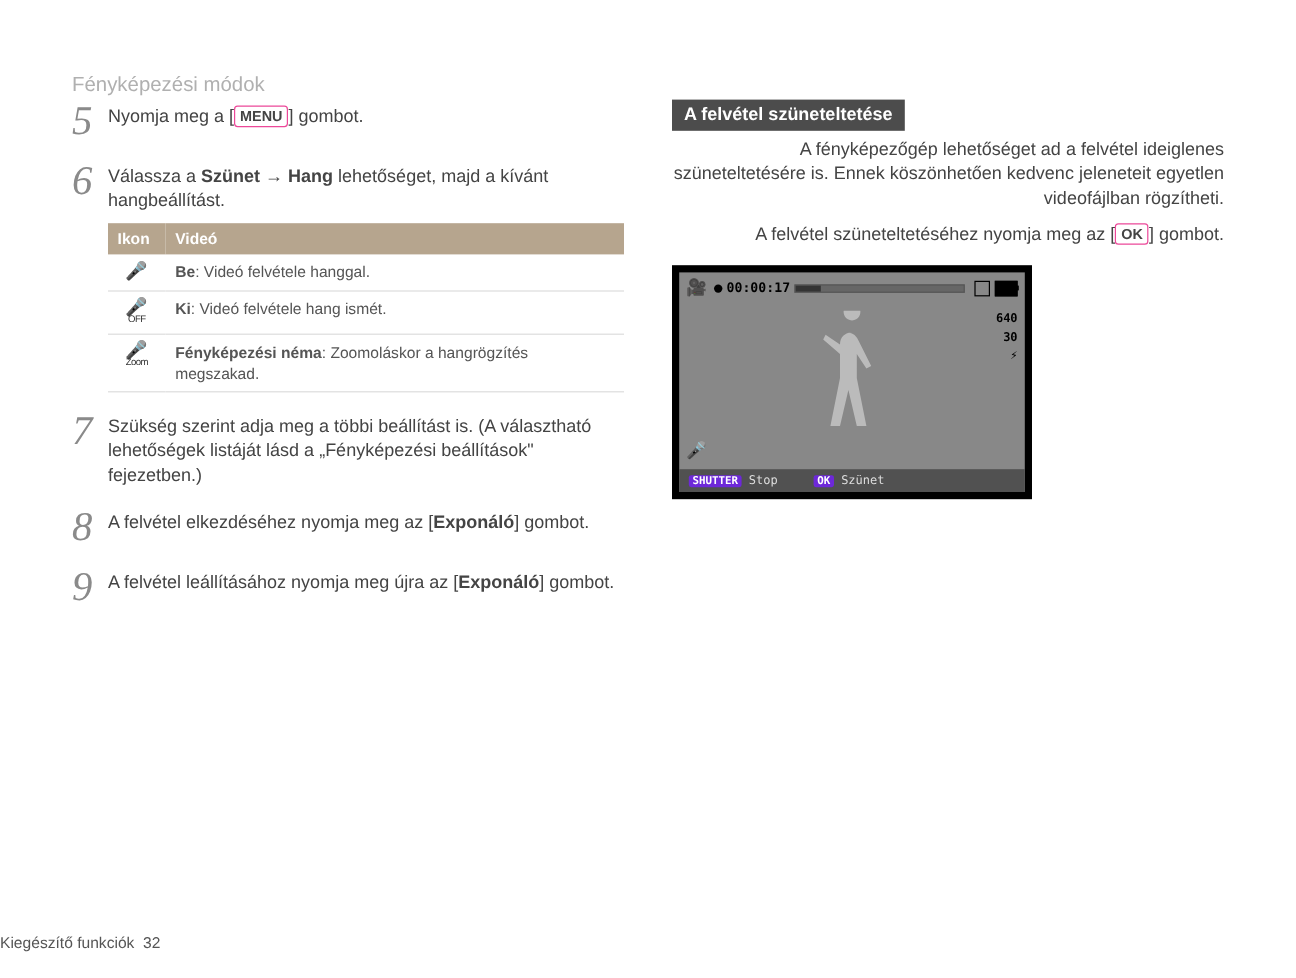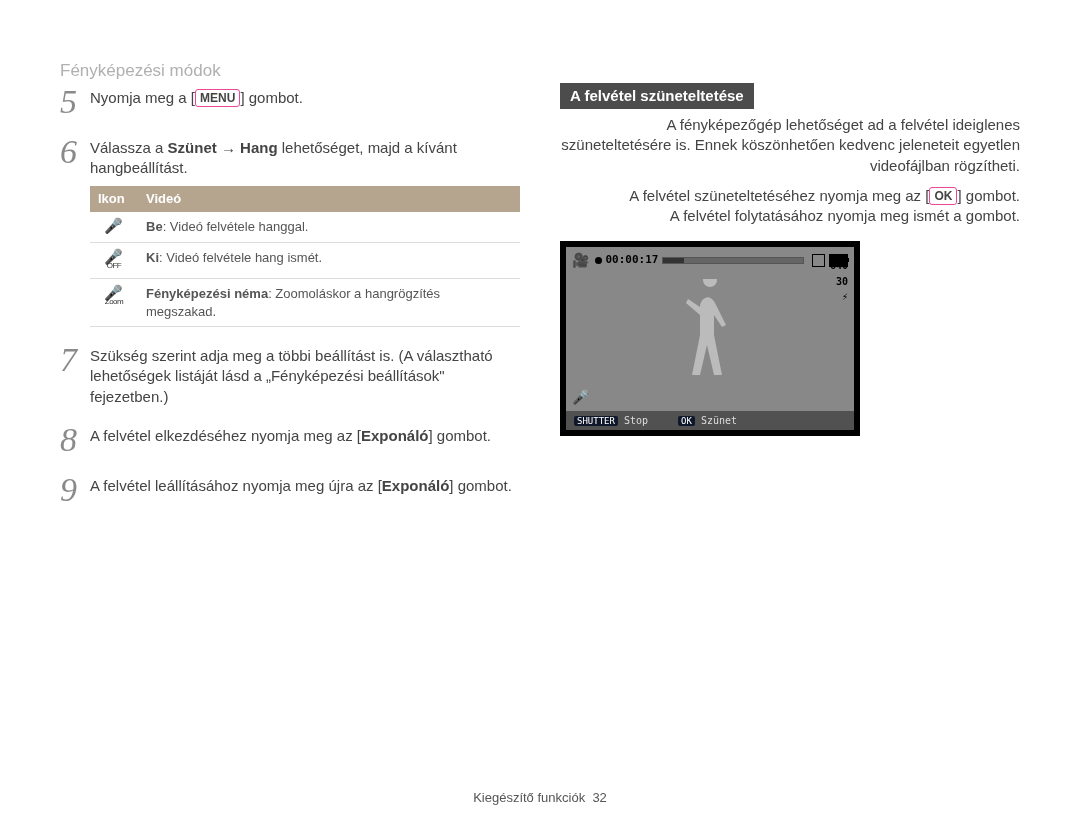--- a/index.html
+++ b/index.html
@@ -150,42 +150,42 @@
   }
   .lcd-top .prog {
     flex:1;height:5px;background:#666;margin: 0 4px;border:1px solid #555;position:relative;
   }
   .lcd-top .prog::before{content:"";position:absolute;left:0;top:0;bottom:0;width:15%;background:#333;}
   .lcd-top .card{width:11px;height:11px;border:1px solid #000;margin-left:4px;display:inline-block;}
   .lcd-top .batt{width:15px;height:9px;border:2px solid #000;margin-left:4px;display:inline-block;position:relative;background:#000;}
   .lcd-top .batt::after{content:"";position:absolute;right:-3px;top:2px;width:2px;height:4px;background:#000;}
 
   .lcd-right {
-    position:absolute; right:6px; top:12px; font-size:10px; font-weight:bold; color:#000; text-align:right;
+    position:absolute; right:6px; top:32px; font-size:10px; font-weight:bold; color:#000; text-align:right;
   }
   .lcd-right div { margin-bottom:2px; }
 
   .lcd-left-mic {
     position:absolute; left:6px; bottom:24px; font-size:14px; color:#000;
   }
 
   .figure {
     position:absolute; left:50%; top:50%; transform:translate(-50%,-50%);
     width:70px; height:120px;
   }
   .figure svg { width:100%; height:100%; }
 
   .lcd-bottom {
     position:absolute; left:0; right:0; bottom:0; background:#444c; display:flex;
     font-size:10px; color:#ddd; padding:3px 8px; gap:30px; align-items:center;
   }
-  .lcd-bottom .blk{background:#0f172a;color:#fff;padding:0 3px;border-radius:2px;font-weight:normal;font-size:9px;}
+  .lcd-bottom .blk{background:#6d28d9;color:#fff;padding:0 3px;border-radius:2px;font-weight:bold;font-size:9px;}
 
   .footer {
-    position:absolute; bottom:8px; left:0; right:0; text-align:center;
+    position:absolute; bottom:20px; left:0; right:0; 
     font-size:13px; color:#555;
   }
 </style>
 </head>
 <body>
 
 <div class="section-title">Fényképezési módok</div>
 
 <div class="columns">
 
@@ -245,21 +245,20 @@
       </div>
     </div>
 
   </div>
 
   <div class="col">
     <div class="pill-heading">A felvétel szüneteltetése</div>
     <div class="right-para">A fényképezőgép lehetőséget ad a felvétel ideiglenes szüneteltetésére is. Ennek köszönhetően kedvenc jeleneteit egyetlen videofájlban rögzítheti.</div>
     <div class="right-para">
       <span>A felvétel szüneteltetéséhez nyomja meg az [</span><span class="btn-label">OK</span><span>] gombot.</span><br>
-      <span>A felvétel folytatásához nyomja meg ismét a gombot.</span>
     </div>
 
     <div class="lcd">
       <div class="lcd-inner">
         <div class="lcd-top">
           <span class="rec-ico">🎥</span>
           <span class="rec-dot"></span>
           <span>00:00:17</span>
           <span class="prog"></span>
           <span class="card"></span>

